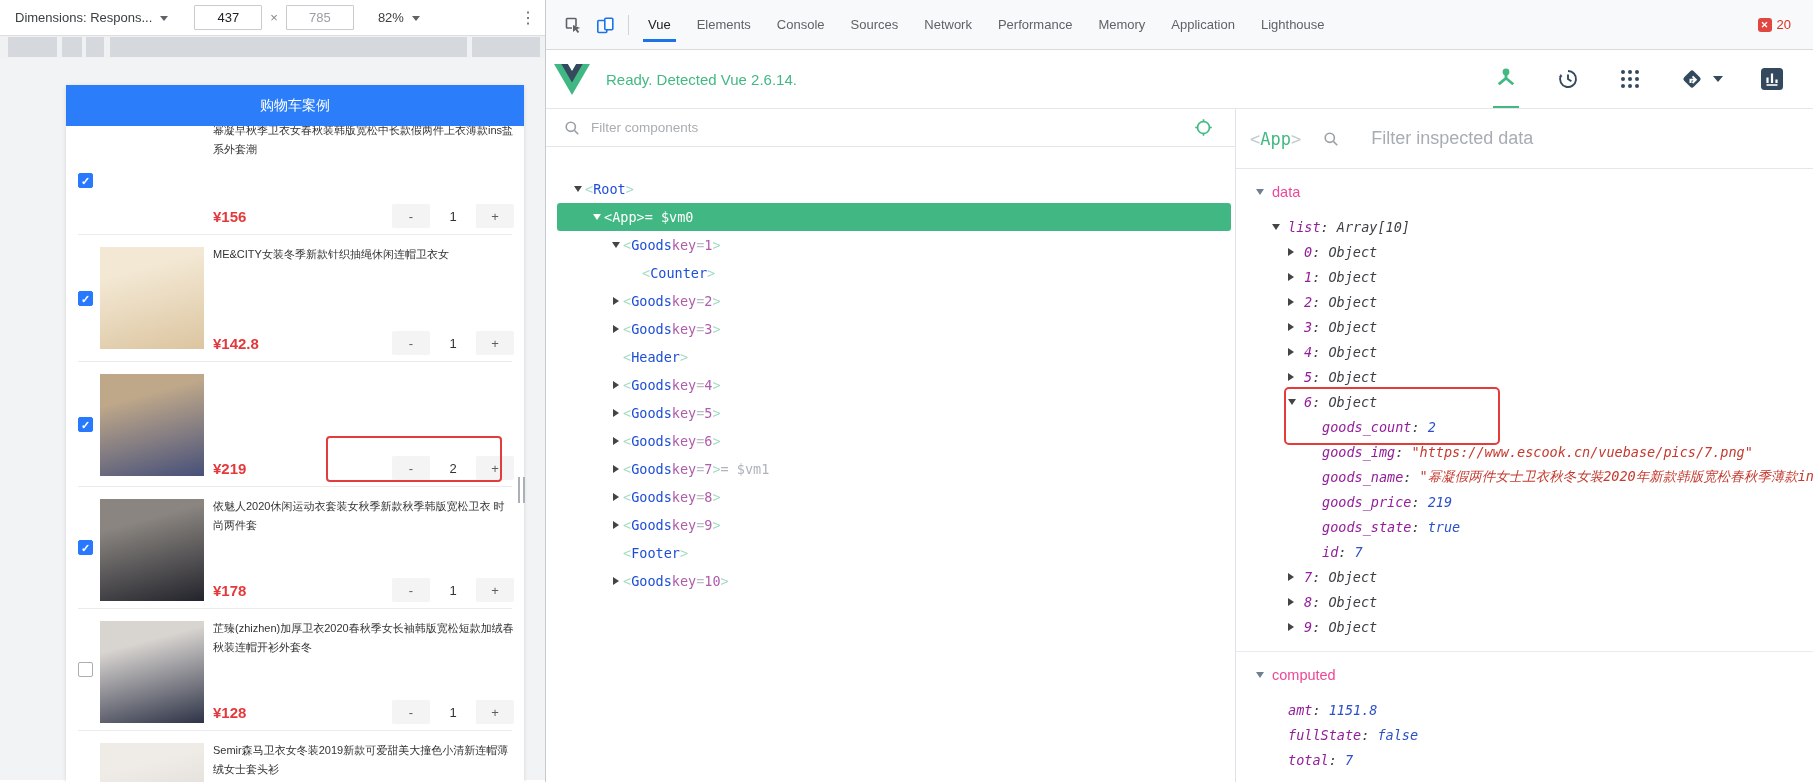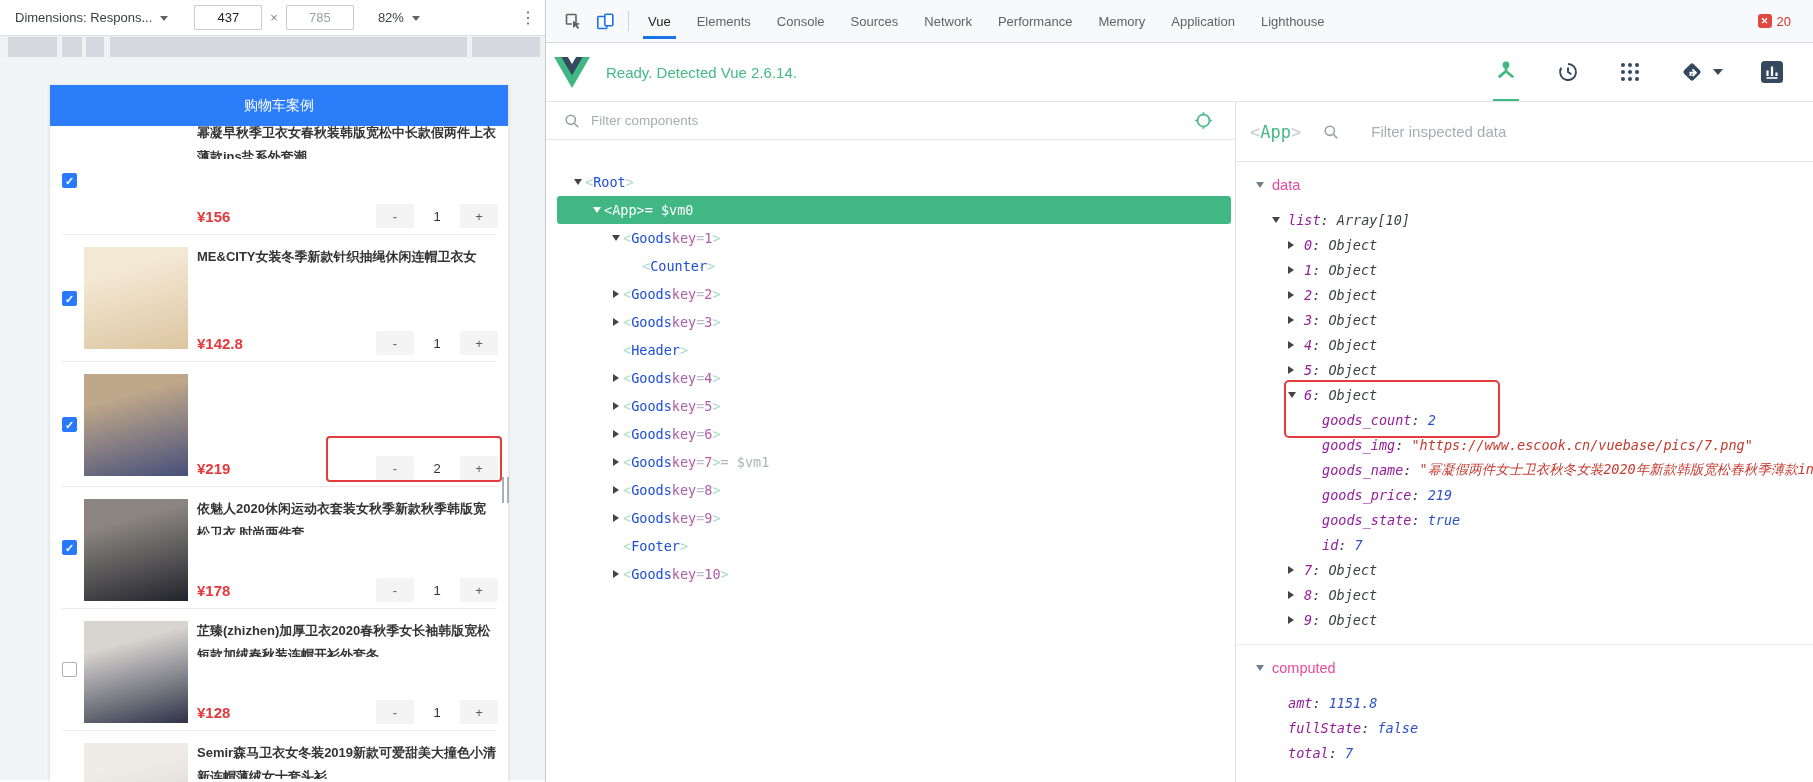--- a/index.html
+++ b/index.html
@@ -18,52 +18,52 @@
       text-align:center;color:#202124;background:#fff;outline:none;font-family:"Liberation Sans",sans-serif;}
   .dim-input.disabled{color:#9aa0a6;}
   .times{color:#80868b;font-size:13px;margin:0 8px;}
   .zoom-wrap{display:flex;align-items:center;margin-left:24px;}
   .zoom-text{font-size:13px;color:#3c4043;}
   .kebab{margin-left:auto;margin-right:9px;color:#5f6368;font-size:16px;line-height:16px;
       width:16px;text-align:center;cursor:pointer;}
   .ruler{position:absolute;left:0;top:36px;width:545px;height:22px;background:#eff1f3;}
   .ruler .seg{position:absolute;top:1px;height:20px;background:#d5d8dc;}
 
-  .stage{position:absolute;left:0;top:58px;width:545px;height:724px;}
+  .stage{position:absolute;left:16px;top:58px;width:545px;height:724px;}
   .app-card{position:absolute;left:50px;top:27px;width:458px;height:697px;background:#fff;
       box-shadow:0 1px 4px rgba(0,0,0,.12);overflow:hidden;}
   .app-header{position:absolute;left:0;top:0;width:100%;height:41px;background:#2b7dfa;color:#fff;
       display:flex;align-items:center;justify-content:center;font-size:14px;z-index:5;}
   .prow{position:absolute;left:0;width:458px;}
   .prow::after{content:"";position:absolute;left:12px;right:12px;bottom:0;border-bottom:1px solid #ebebeb;}
   .cb{position:absolute;left:12px;top:50%;margin-top:-8px;width:15px;height:15px;border-radius:2px;
       box-sizing:border-box;border:1px solid #adadad;background:#fff;cursor:pointer;}
   .cb.checked{background:#2879fe;border-color:#2879fe;color:#fff;font-size:11px;line-height:15px;text-align:center;}
   .cb .tick{color:#fff;font-weight:bold;}
   .pimg{position:absolute;left:34px;top:12px;width:104px;height:102px;}
   .pcontent{position:absolute;left:147px;top:10px;right:10px;bottom:4px;}
-  .ptitle{font-size:13px;font-weight:bold;color:#333;line-height:24px;max-height:38px;overflow:hidden;}
+  .ptitle{font-size:11px;font-weight:normal;color:#333;line-height:19px;max-height:38px;overflow:hidden;}
   .ptitle.cliptop{margin-top:-15px;}
   .pbottom{position:absolute;left:0;right:0;bottom:2px;height:26px;display:flex;
       align-items:center;justify-content:space-between;}
   .pprice{color:#e4393c;font-weight:bold;font-size:15px;}
   .pcounter{display:flex;align-items:center;}
   .cbtn{width:38px;height:24px;background:#f4f4f5;border:none;color:#5c5c66;font-size:13px;
       border-radius:2px;cursor:pointer;font-family:"Liberation Sans",sans-serif;}
   .ccount{width:46px;text-align:center;font-size:13px;color:#333;}
   .resize-grip{position:absolute;left:502px;top:419px;width:10px;height:26px;}
   .resize-grip i{display:inline-block;width:2px;height:26px;background:#aab0b6;margin-right:3px;}
 
   .red-box-1{position:absolute;left:326px;top:436px;width:172px;height:42px;
       border:2px solid #e23c3c;border-radius:4px;z-index:20;}
 
   
   .devtools{position:absolute;left:545px;top:0;width:1268px;height:782px;background:#fff;
       border-left:1px solid #c6c9cd;box-sizing:border-box;}
-  .dt-tabbar{height:43px;background:#f8f9fa;border-bottom:1px solid #d8dade;display:flex;
+  .dt-tabbar{height:50px;background:#f8f9fa;border-bottom:1px solid #d8dade;display:flex;
       align-items:center;box-sizing:border-box;padding-left:16px;}
   .tb-icon{width:22px;height:22px;display:flex;align-items:center;justify-content:center;
       margin-right:10px;cursor:pointer;}
   .tb-sep{width:1px;height:20px;background:#d0d3d8;margin:0 6px 0 2px;}
   .dt-tab{padding:0 13px;font-size:13px;color:#5f6368;height:35px;display:flex;align-items:center;
       position:relative;cursor:pointer;white-space:nowrap;}
   .dt-tab.active{color:#202124;}
   .dt-tab.active::after{content:"";position:absolute;left:8px;right:8px;bottom:0;height:3px;background:#1a73e8;}
   .err-badge{margin-left:auto;margin-right:22px;display:flex;align-items:center;cursor:pointer;}
   .err-icon{width:14px;height:14px;background:#df4740;border-radius:3px;color:#fff;font-size:9px;
@@ -106,21 +106,21 @@
   .trow.selected{background:#41b883;}
   .trow.selected .brk,.trow.selected .tag,.trow.selected .akey,.trow.selected .aeq,
   .trow.selected .aval,.trow.selected .sfx{color:#fff;}
   .trow.selected .arr-down::before{border-top-color:#fff;}
 
   .state-pane{flex:1;position:relative;overflow:hidden;}
   .state-header{height:60px;border-bottom:1px solid #e4e6e9;display:flex;align-items:center;
       padding-left:14px;box-sizing:border-box;}
   .sh-brk{font-family:"DejaVu Sans Mono",monospace;font-size:17px;color:#c4cad0;}
   .sh-name{font-family:"DejaVu Sans Mono",monospace;font-size:17px;color:#42b983;}
-  .state-header .filter-input{font-size:15px;margin-left:30px;}
+  .state-header .filter-input{font-size:18px;margin-left:30px;}
   .state-body{position:relative;padding-top:10px;font-family:"DejaVu Sans Mono",monospace;
       font-size:13.5px;white-space:nowrap;}
   .shead{height:25px;display:flex;align-items:center;padding-left:20px;cursor:pointer;}
   .striangle{width:0;height:0;border-left:4.5px solid transparent;border-right:4.5px solid transparent;
       border-top:6px solid #6e7f91;}
   .sname{font-family:"Liberation Sans",sans-serif;font-size:14.5px;color:#ec4899;margin-left:8px;}
   .srows{margin-top:10px;margin-bottom:12px;}
   .srow{height:25px;display:flex;align-items:center;cursor:pointer;font-style:italic;}
   .srow.lvl1{padding-left:36px;}
   .srow.lvl2{padding-left:52px;}

